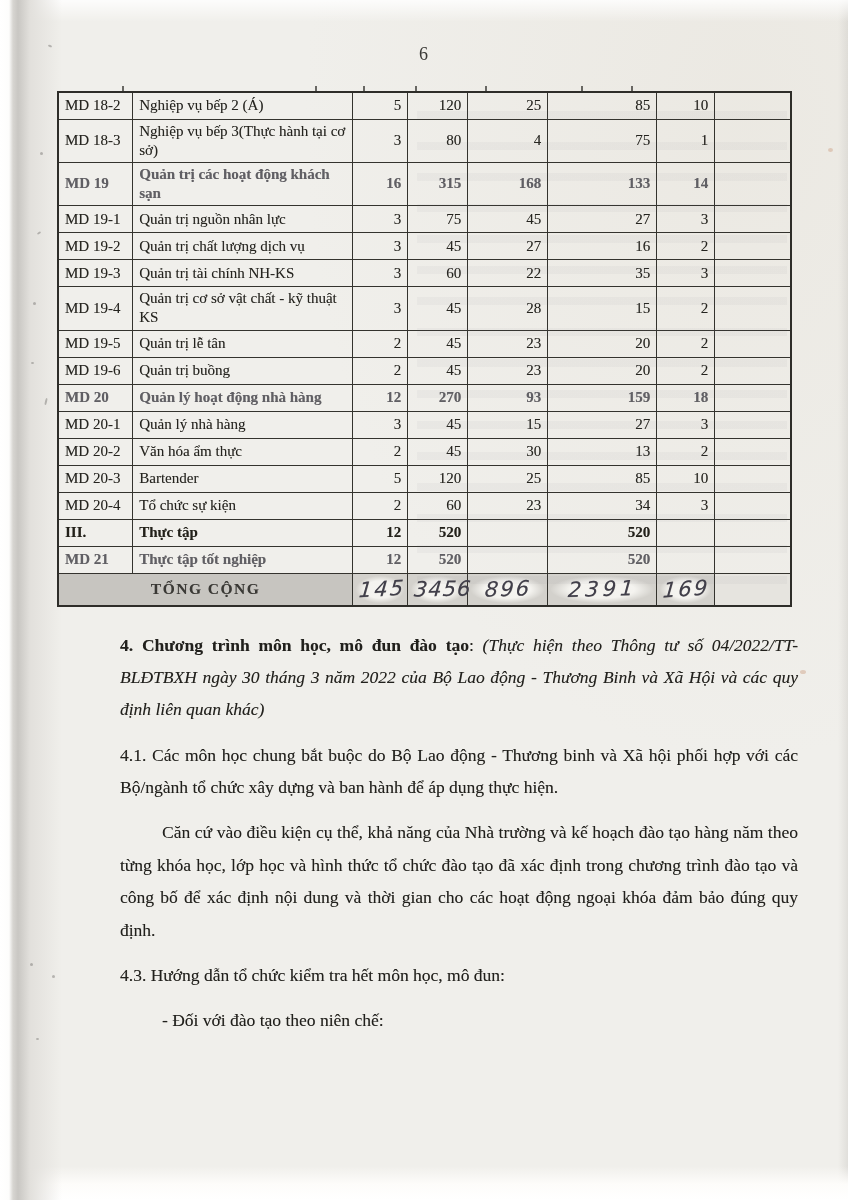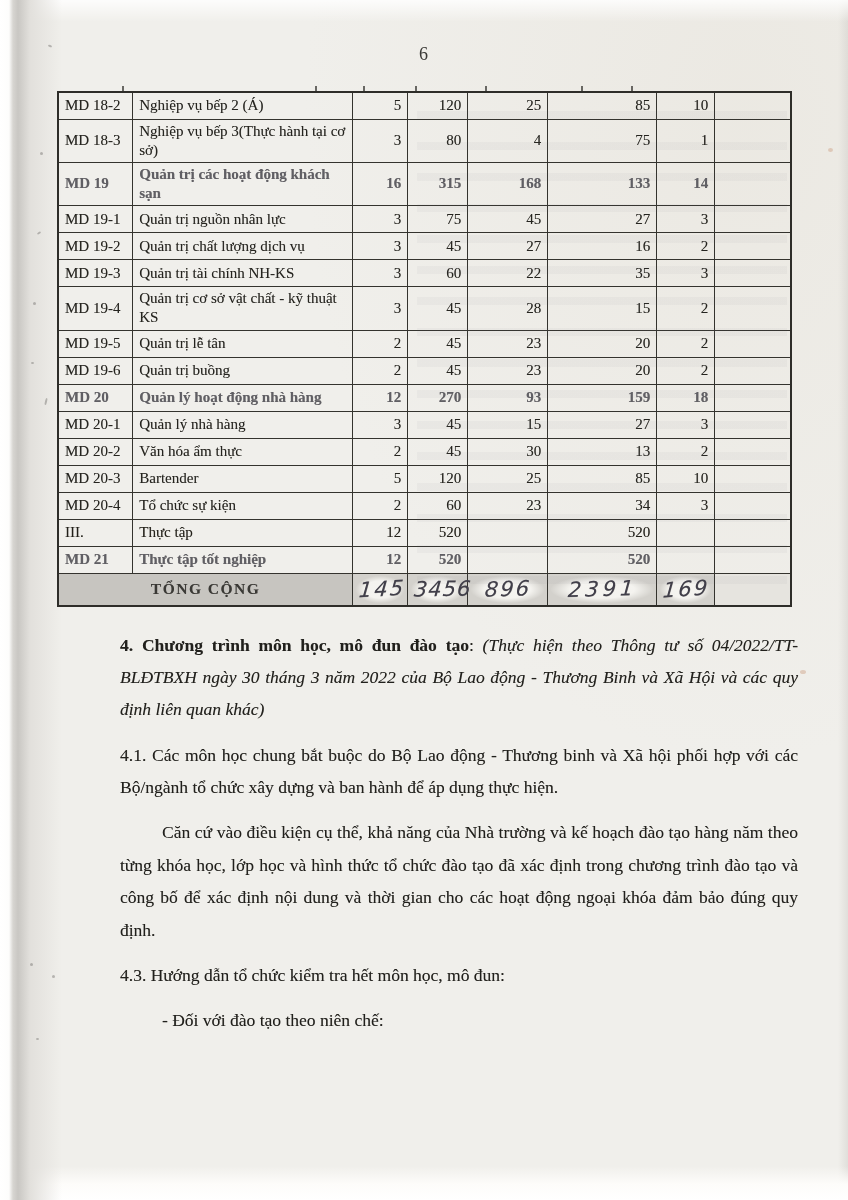--- a/index.html
+++ b/index.html
@@ -47,21 +47,21 @@
   }
   table.course{border:2px solid #2e2d29;}
   col.c-code{width:10.2%;} col.c-name{width:30%;}
   col.c-credits{width:7.5%;} col.c-total{width:8.2%;}
   col.c-theory{width:10.9%;} col.c-practice{width:14.9%;}
   col.c-exam{width:7.9%;} col.c-note{width:10.4%;}
   td.code{text-align:left;padding-left:9px;}
   td.name{text-align:left;padding-left:9px;}
   td.num{text-align:right;padding-right:10px;}
   tr.row-bold-gray td{font-weight:bold;color:#605f64;}
-  tr.row-bold td{font-weight:normal;color:#222019;margin-top:29px;}
+  tr.row-bold td{font-weight:bold;color:#222019;margin-top:29px;}
   
   tr.total-row td{height:31px;}
   td.total-label{
     background:#c7c5c0;font-weight:bold;text-align:center;
     letter-spacing:1.5px;font-size:15.5px;color:#3a3935;
   }
   td.hw-cell{background:#d3d1cc;text-align:center;position:relative;overflow:visible;padding:0;}
   td.hw-cell::before{
     content:"";position:absolute;inset:2px 3px;
     background:radial-gradient(ellipse at 50% 50%,rgba(246,245,241,.95) 0 45%,rgba(246,245,241,0) 72%);

